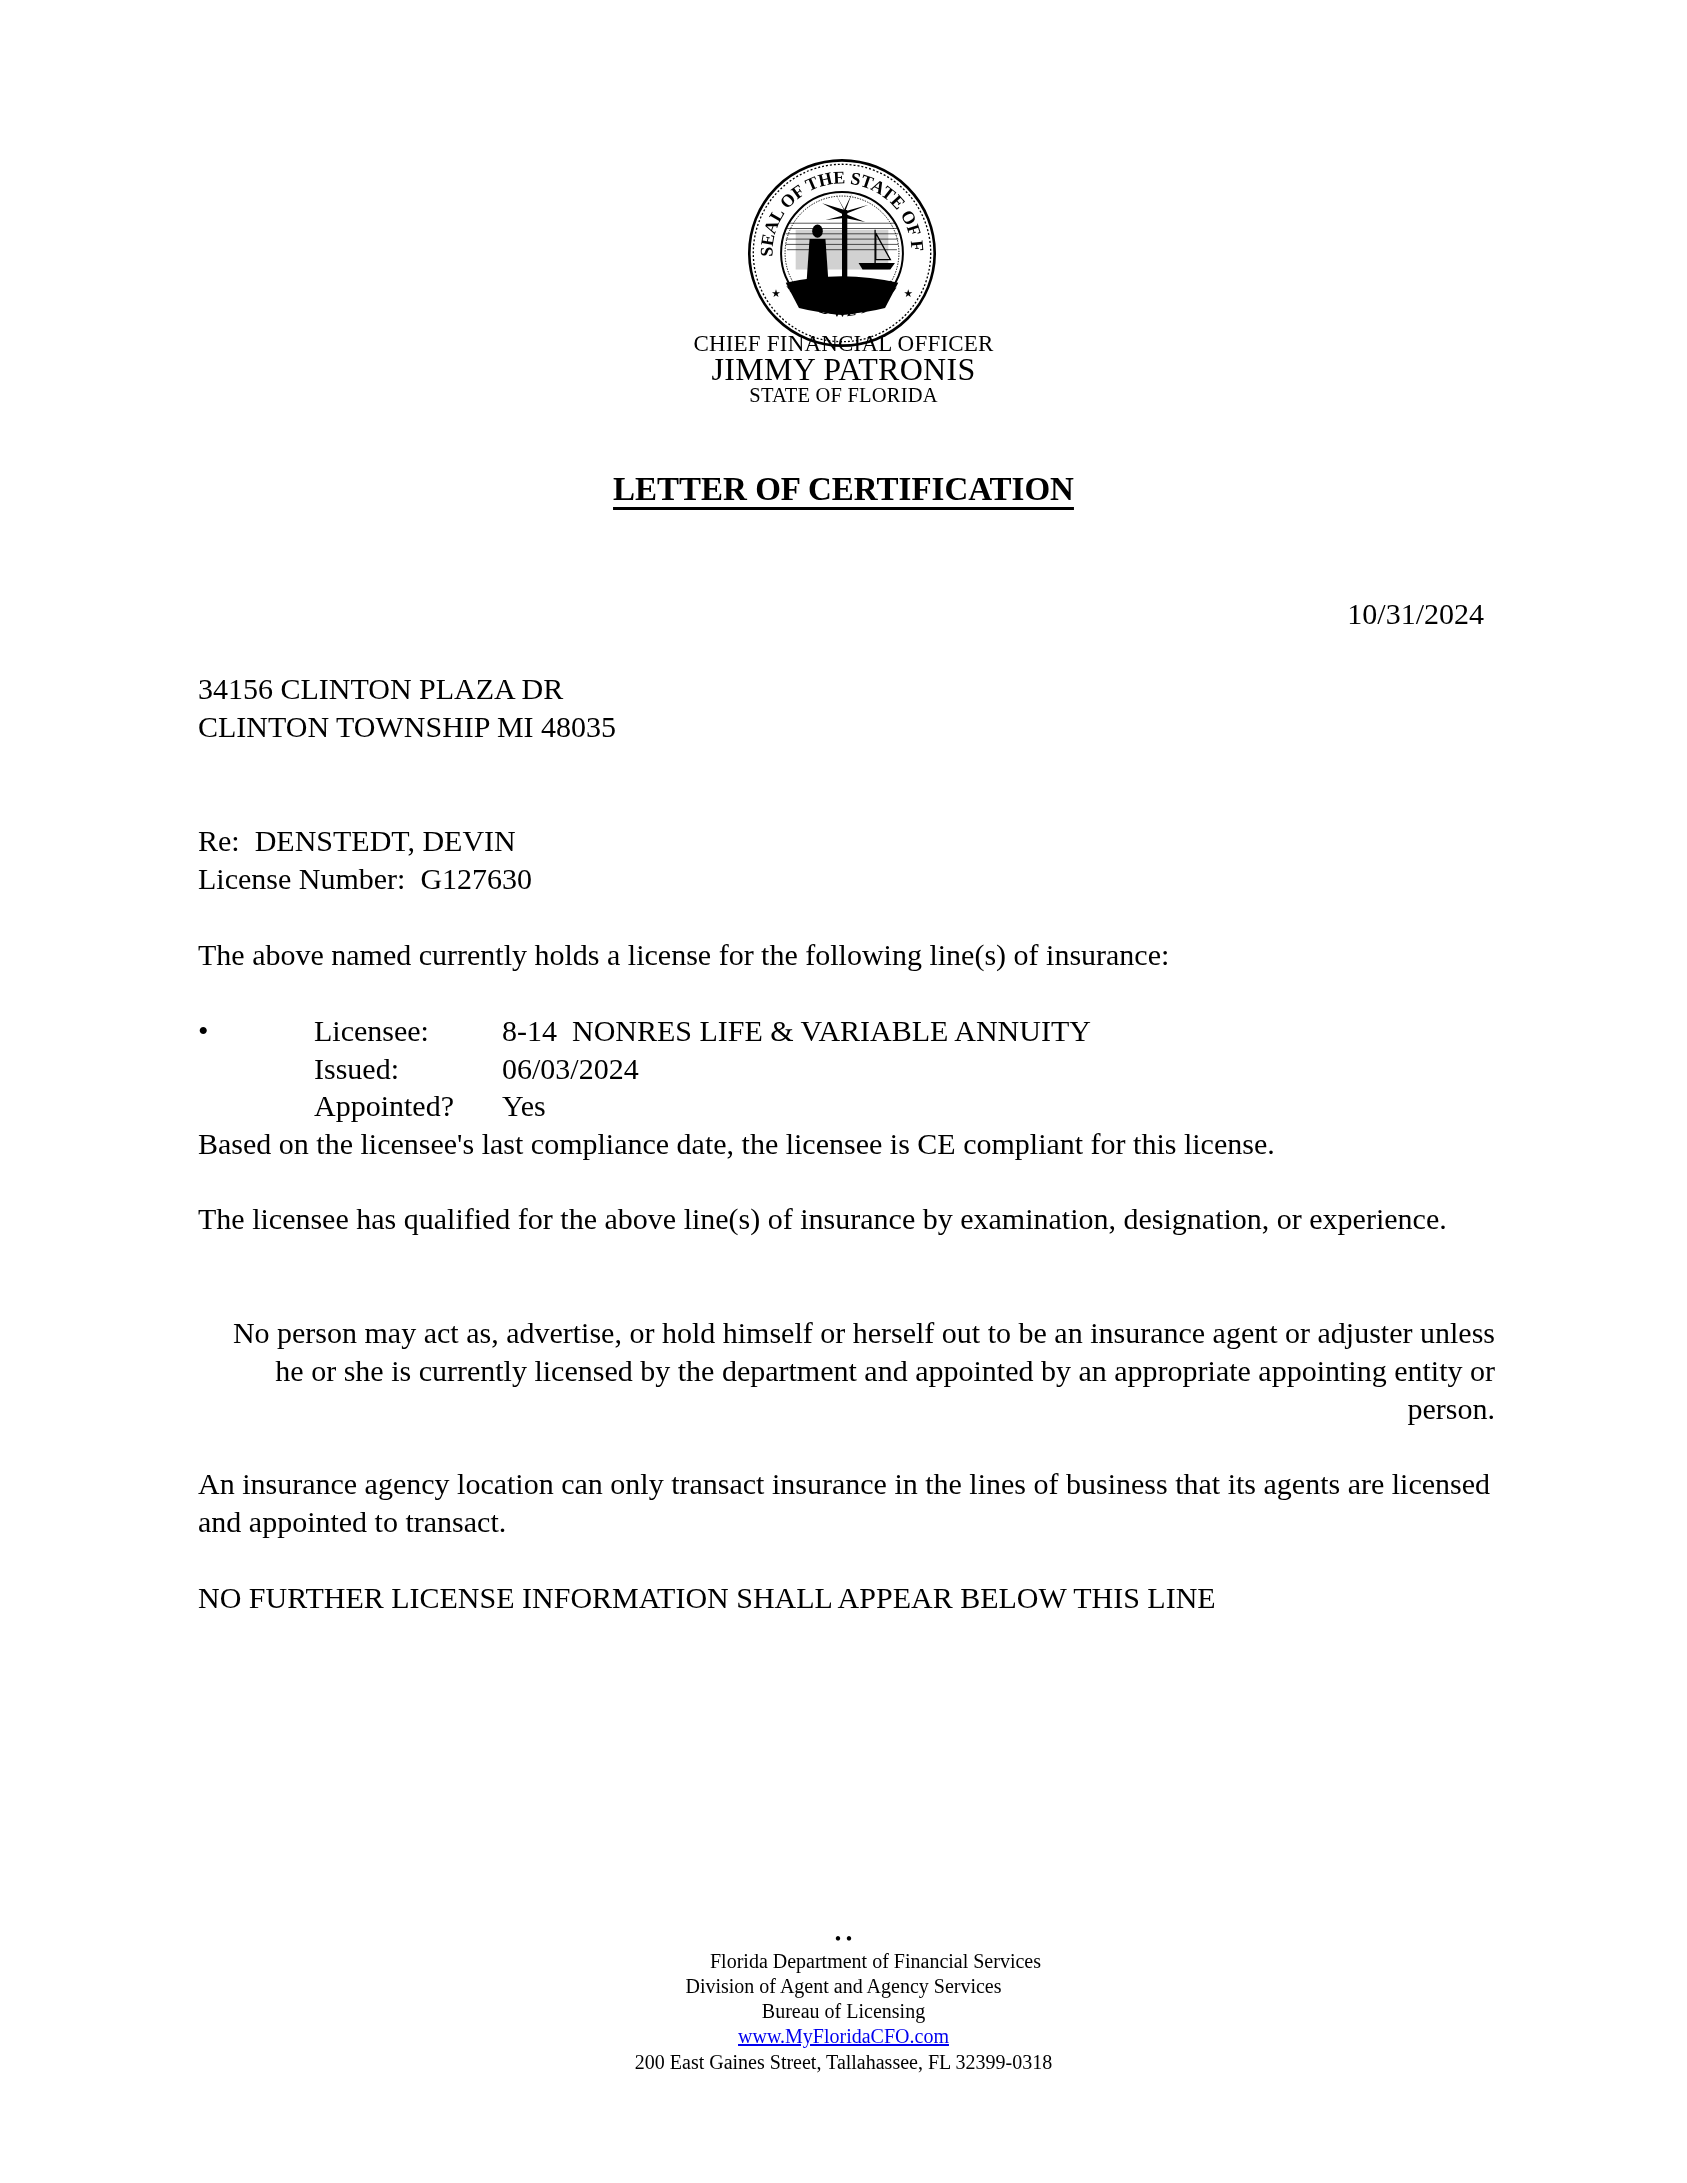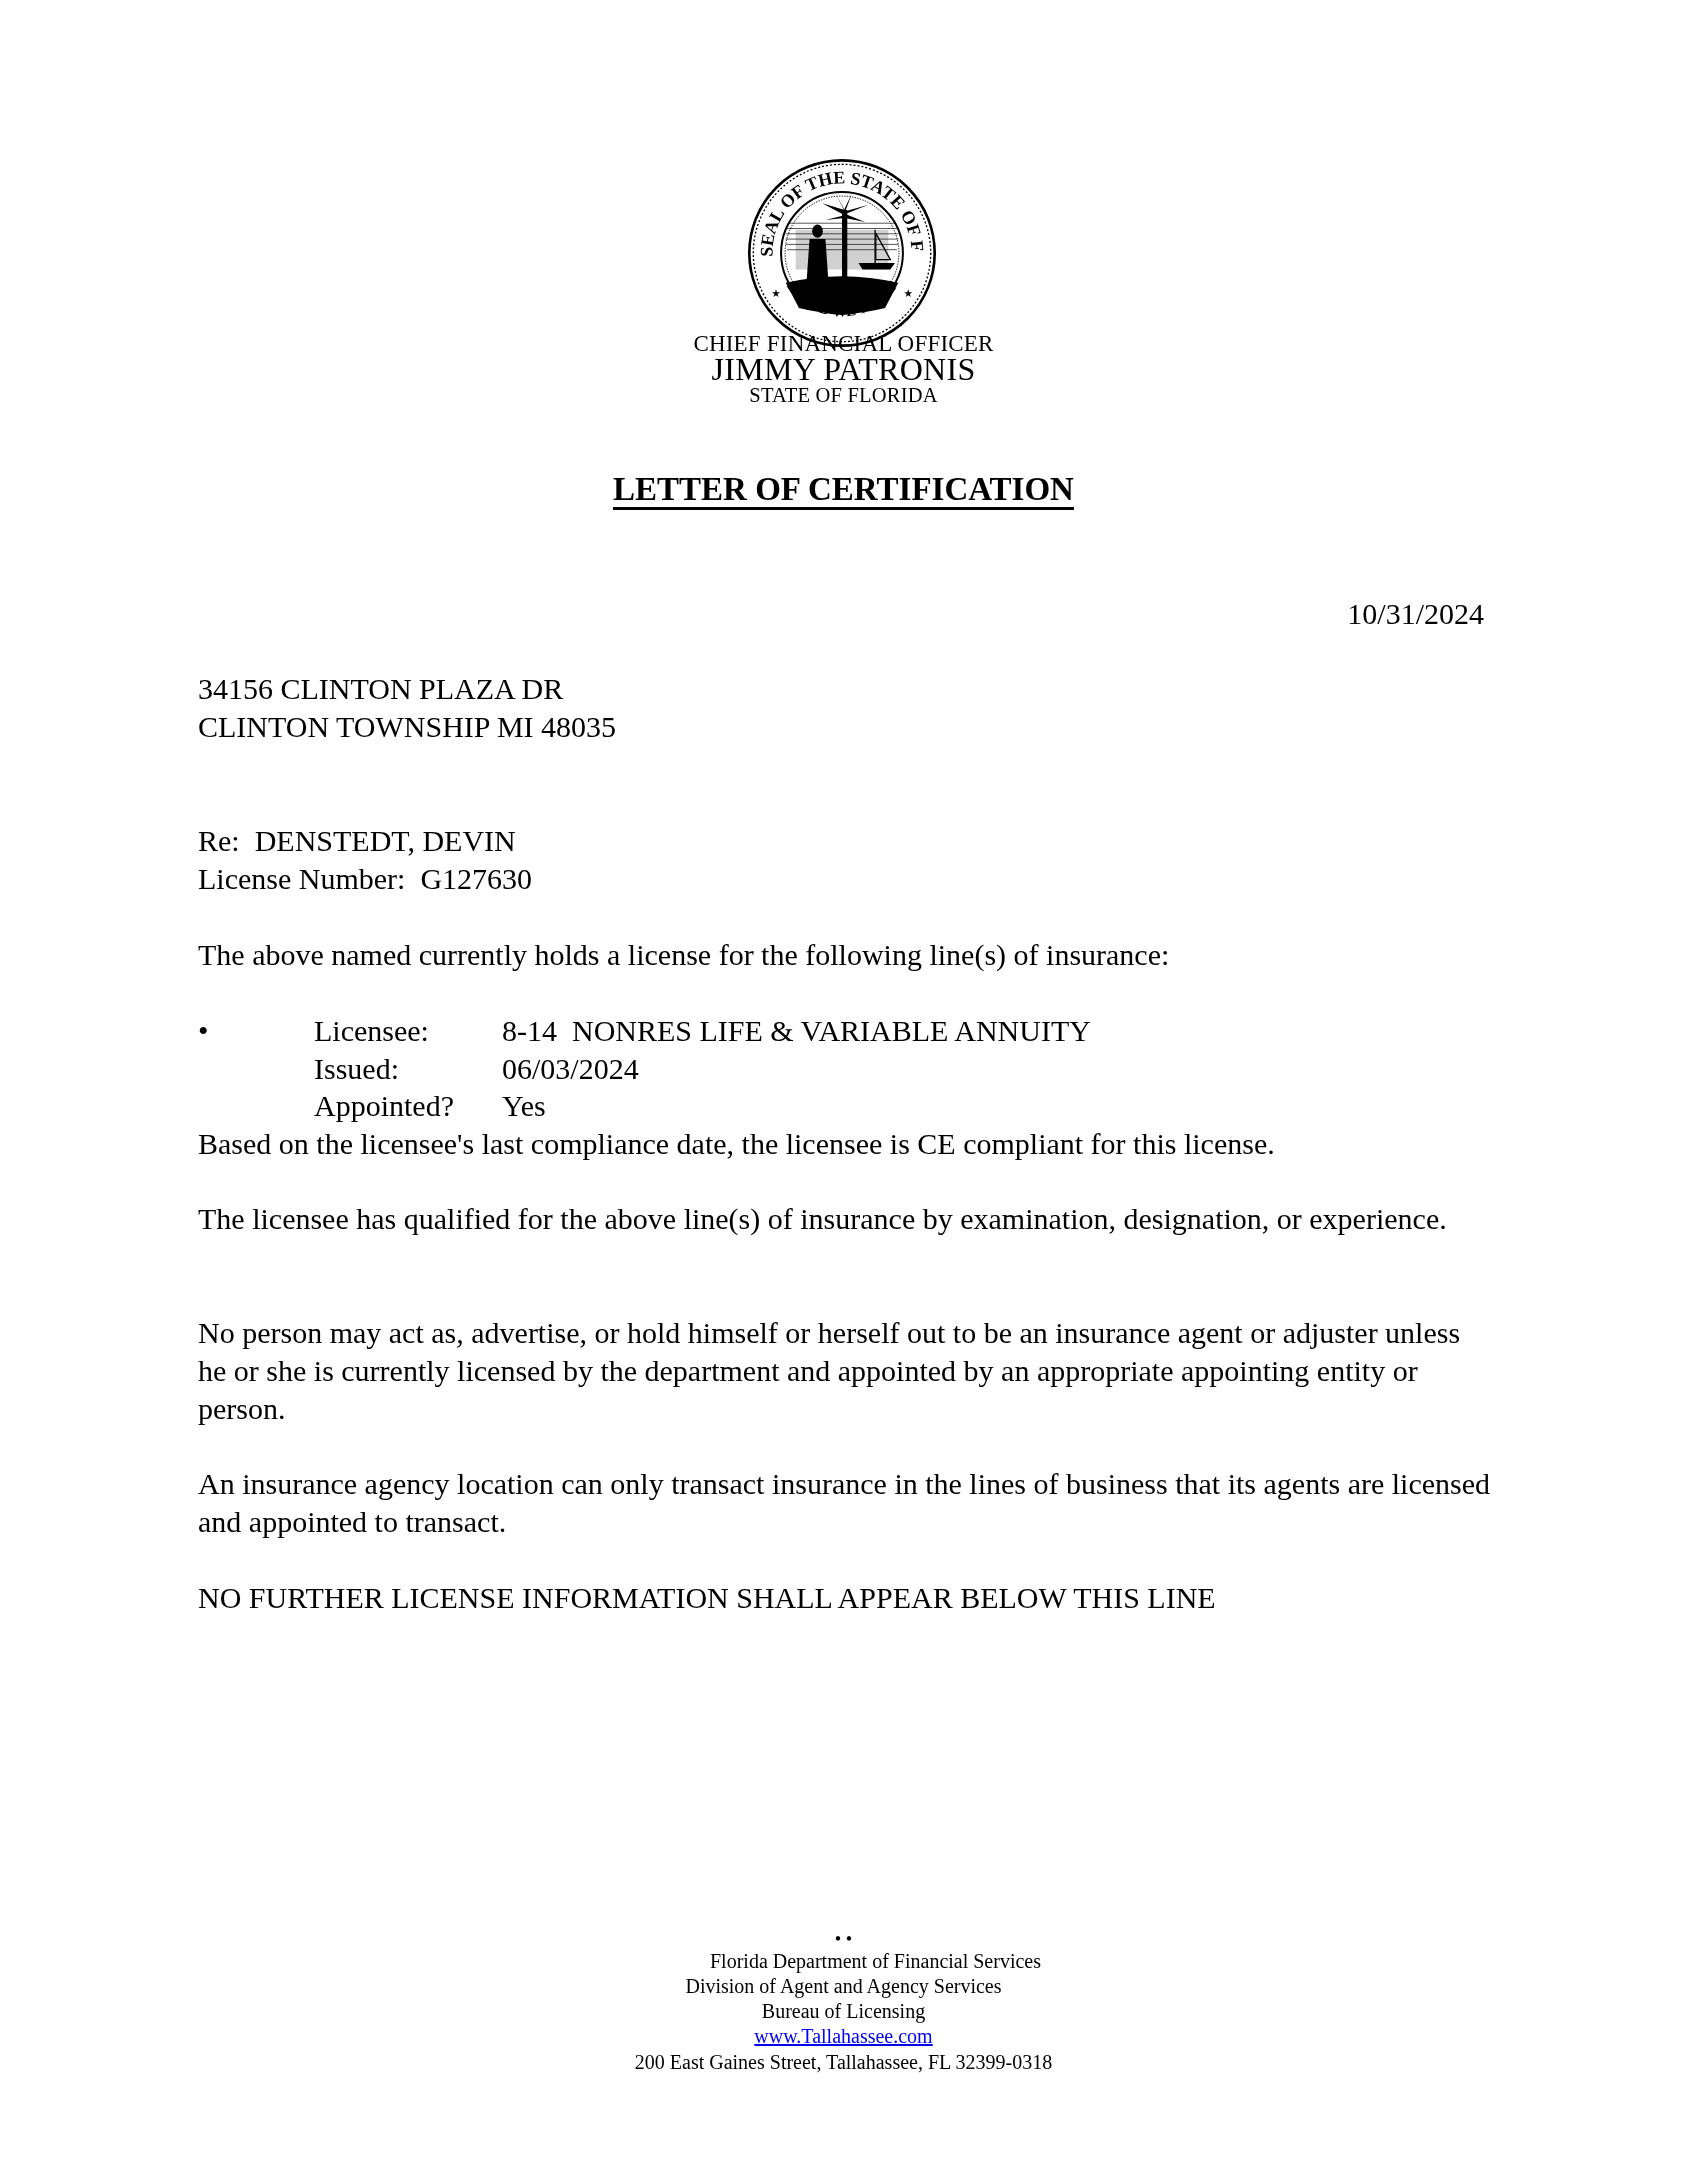--- a/index.html
+++ b/index.html
@@ -27,21 +27,21 @@
 
   
   #lic { left: 198px; top: 1012px; }
   .lic-row { position: absolute; white-space: nowrap; font-size: 30px; line-height: 38px; }
   .lic-label { position: absolute; left: 116px; font-weight: normal; }
   .lic-value { position: absolute; left: 304px; }
   .bullet { position: absolute; left: 0; top: 0; font-size: 30px; }
 
   #para-ce { left: 198px; top: 1125px; }
   #para-qual { left: 198px; top: 1200px; width: 1297px; white-space: normal; }
-  #para-noperson { left: 198px; top: 1314px; width: 1297px; white-space: normal; }
+  #para-noperson { left: 198px; top: 1314px; width: 1297px; white-space: normal; text-align: right; }
   #para-agency { left: 198px; top: 1465px; width: 1297px; white-space: normal; }
   #para-nofurther { left: 198px; top: 1579px; }
 
   
   #dots { left: 0; width: 1687px; top: 1929px; text-align: center; font-size: 18.5px; line-height: 20px; }
   .ftr { left: 0; width: 1687px; text-align: center; font-size: 20px; line-height: 25px; white-space: nowrap; }
   #ftr-1 { top: 1949px; padding-left: 32px; }
   #ftr-2 { top: 1974px; }
   #ftr-3 { top: 1999px; }
   #ftr-4 { top: 2024px; }
@@ -136,16 +136,16 @@
 <div id="para-qual" class="abs body-text">The licensee has qualified for the above line(s) of insurance by examination, designation, or experience.</div>
 <div id="para-noperson" class="abs body-text">No person may act as, advertise, or hold himself or herself out to be an insurance agent or adjuster unless he or she is currently licensed by the department and appointed by an appropriate appointing entity or person.</div>
 <div id="para-agency" class="abs body-text">An insurance agency location can only transact insurance in the lines of business that its agents are licensed and appointed to transact.</div>
 <div id="para-nofurther" class="abs body-text">NO FURTHER LICENSE INFORMATION SHALL APPEAR BELOW THIS LINE</div>
 
 <div id="dots" class="abs">• •</div>
 <div id="ftr-1" class="abs ftr">Florida Department of Financial Services</div>
 <div id="ftr-2" class="abs ftr">Division of Agent and Agency Services</div>
 <div id="ftr-3" class="abs ftr">Bureau of Licensing</div>
 <div id="ftr-4" class="abs ftr">
-  <a>www.Tallahassee.com</a>
+  <a>www.MyFloridaCFO.com</a>
 </div>
 <div id="ftr-5" class="abs ftr">200 East Gaines Street, Tallahassee, FL 32399-0318</div>
 
 
 </body></html>

